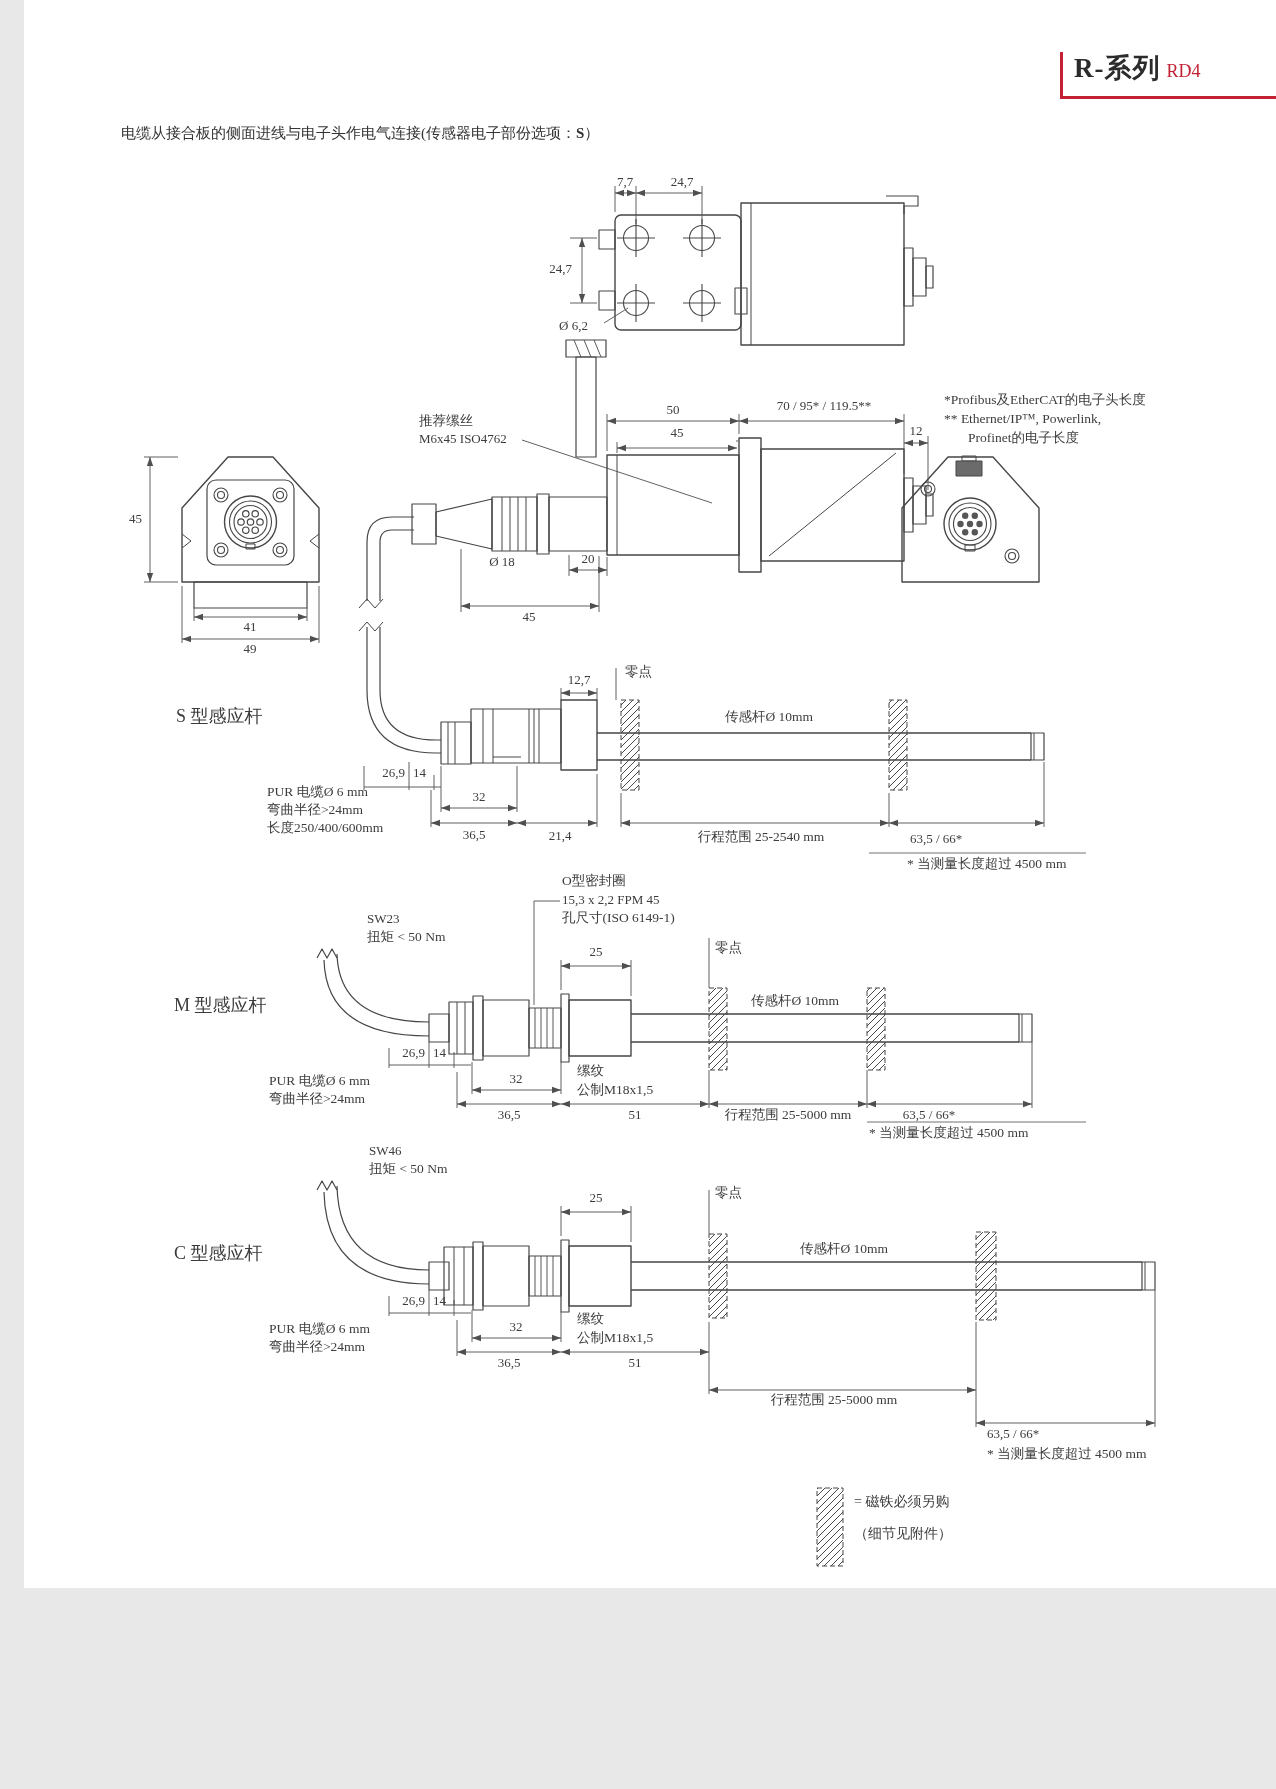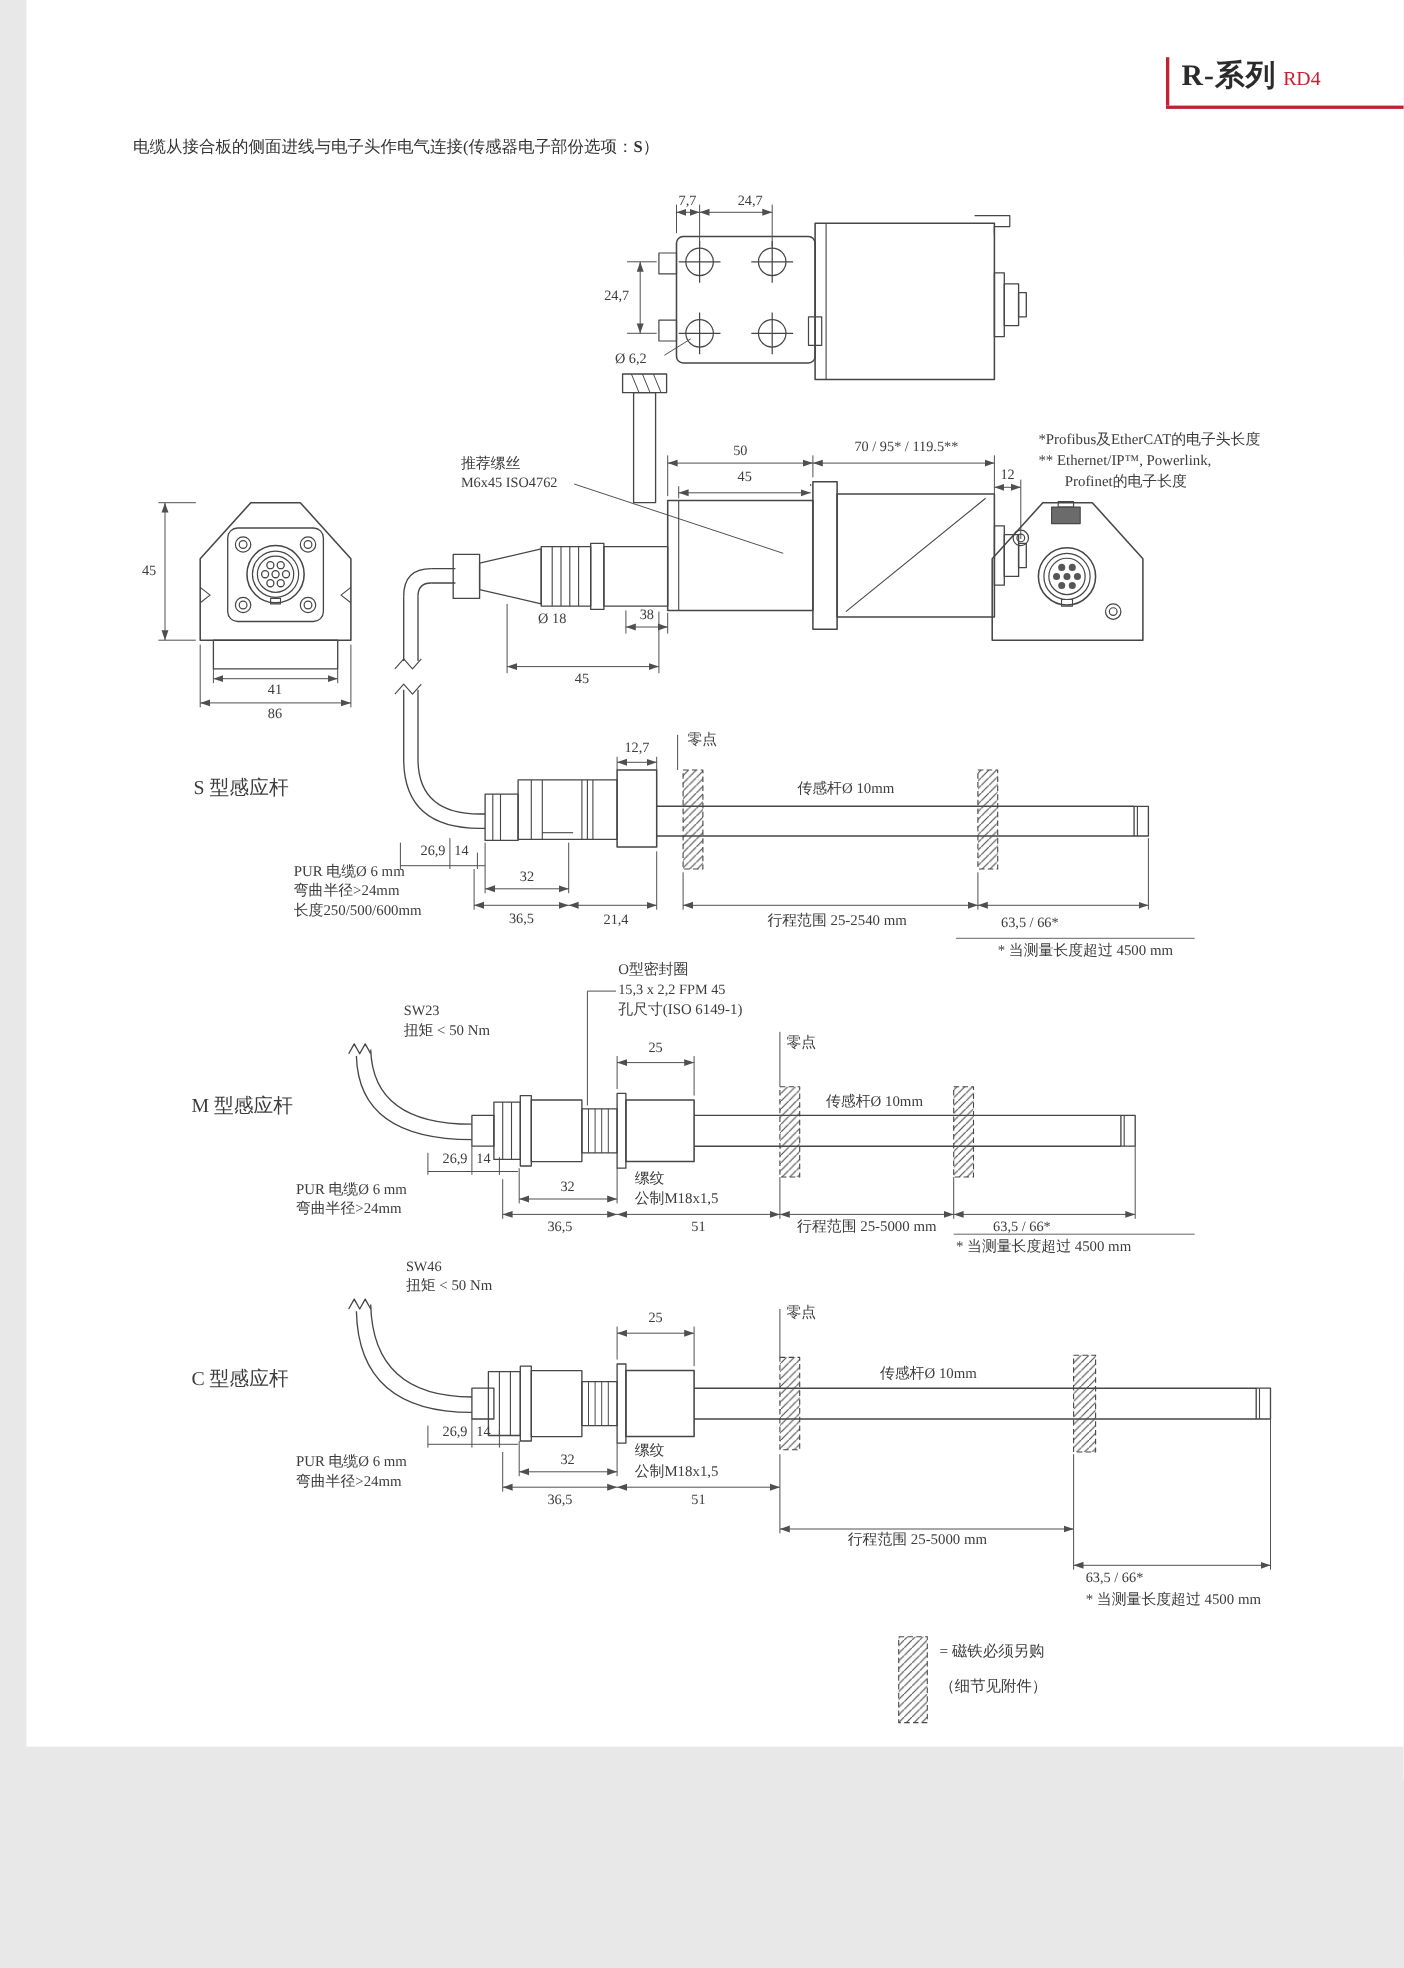--- a/index.html
+++ b/index.html
@@ -292,50 +292,50 @@
 
   <div class="title"><span>电缆从接合板的侧面进线与电子头作电气连接(传感器电子部份选项：</span><b>S</b><span>）</span></div>
 
   <div class="lbl c" style="left:601px;top:174px">7,7</div>
   <div class="lbl c" style="left:658px;top:174px">24,7</div>
   <div class="lbl r" style="left:548px;top:261px">24,7</div>
   <div class="lbl" style="left:535px;top:318px">Ø 6,2</div>
 
   <div class="lbl r" style="left:118px;top:511px">45</div>
   <div class="lbl c" style="left:226px;top:619px">41</div>
-  <div class="lbl c" style="left:226px;top:641px">86</div>
+  <div class="lbl c" style="left:226px;top:641px">49</div>
 
   <div class="lbl cjk" style="left:395px;top:413px">推荐缧丝</div>
   <div class="lbl" style="left:395px;top:431px">M6x45 ISO4762</div>
   <div class="lbl c" style="left:649px;top:402px">50</div>
   <div class="lbl c" style="left:653px;top:425px">45</div>
   <div class="lbl c" style="left:800px;top:398px">70 / 95* / 119.5**</div>
   <div class="lbl c" style="left:892px;top:423px">12</div>
   <div class="lbl c" style="left:478px;top:554px">Ø 18</div>
-  <div class="lbl c" style="left:564px;top:551px">38</div>
+  <div class="lbl c" style="left:564px;top:551px">20</div>
   <div class="lbl c" style="left:505px;top:609px">45</div>
   <div class="lbl cjk" style="left:920px;top:392px">*Profibus及EtherCAT的电子头长度</div>
   <div class="lbl cjk" style="left:920px;top:411px">** Ethernet/IP™, Powerlink,</div>
   <div class="lbl cjk" style="left:944px;top:430px">Profinet的电子长度</div>
 
   <div class="lbl sec" style="left:152px;top:706px">S 型感应杆</div>
   <div class="lbl c" style="left:555px;top:672px">12,7</div>
   <div class="lbl cjk" style="left:601px;top:664px">零点</div>
   <div class="lbl c cjk" style="left:745px;top:709px">传感杆Ø 10mm</div>
   <div class="lbl r" style="left:381px;top:765px">26,9</div>
   <div class="lbl" style="left:389px;top:765px">14</div>
   <div class="lbl c" style="left:455px;top:789px">32</div>
   <div class="lbl c" style="left:450px;top:827px">36,5</div>
   <div class="lbl c" style="left:536px;top:828px">21,4</div>
   <div class="lbl c cjk" style="left:737px;top:829px">行程范围 25-2540 mm</div>
   <div class="lbl" style="left:886px;top:831px">63,5 / 66*</div>
   <div class="lbl cjk" style="left:883px;top:856px">* 当测量长度超过 4500 mm</div>
   <div class="lbl cjk" style="left:243px;top:784px">PUR 电缆Ø 6 mm</div>
   <div class="lbl cjk" style="left:243px;top:802px">弯曲半径&gt;24mm</div>
-  <div class="lbl cjk" style="left:243px;top:820px">长度250/500/600mm</div>
+  <div class="lbl cjk" style="left:243px;top:820px">长度250/400/600mm</div>
 
   <div class="lbl sec" style="left:150px;top:995px">M 型感应杆</div>
   <div class="lbl" style="left:343px;top:911px">SW23</div>
   <div class="lbl cjk" style="left:343px;top:929px">扭矩 &lt; 50 Nm</div>
   <div class="lbl cjk" style="left:538px;top:873px">O型密封圈</div>
   <div class="lbl" style="left:538px;top:892px">15,3 x 2,2 FPM 45</div>
   <div class="lbl cjk" style="left:538px;top:910px">孔尺寸(ISO 6149-1)</div>
   <div class="lbl c" style="left:572px;top:944px">25</div>
   <div class="lbl cjk" style="left:691px;top:940px">零点</div>
   <div class="lbl c cjk" style="left:771px;top:993px">传感杆Ø 10mm</div>

